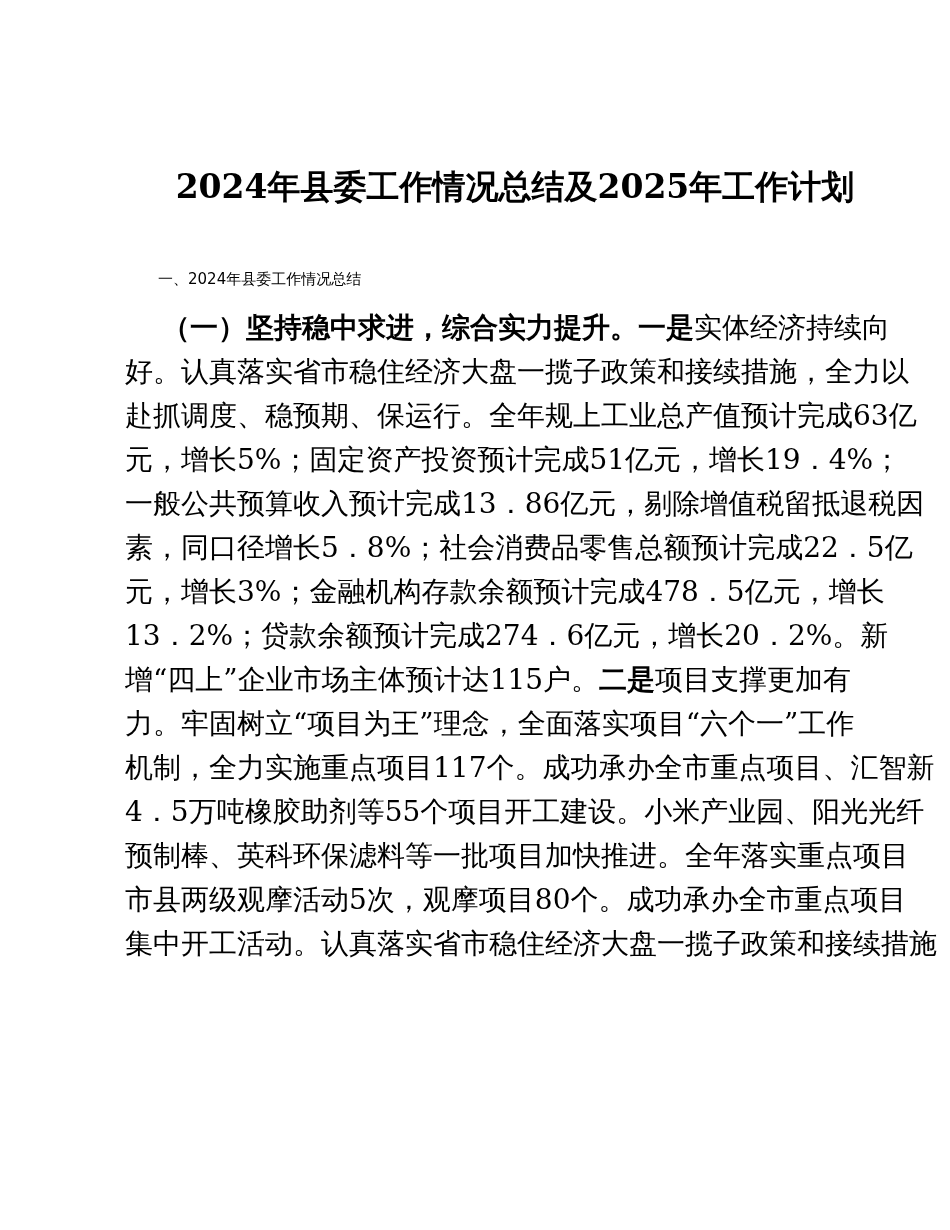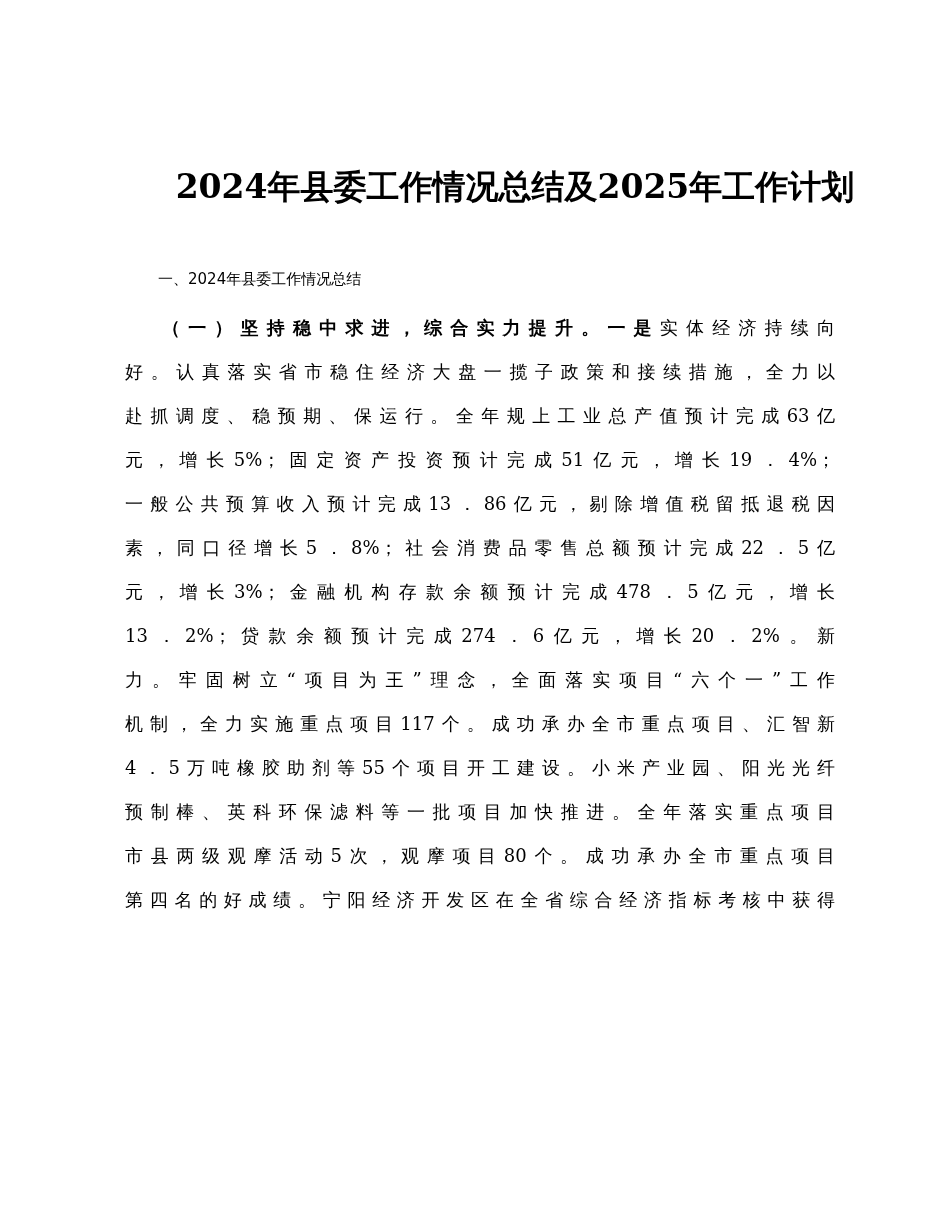--- a/index.html
+++ b/index.html
@@ -5,21 +5,21 @@
   html, body { margin: 0; padding: 0; background: #ffffff; }
   body { width: 950px; height: 1230px; position: relative; overflow: hidden;
          font-family: "DejaVu Serif", "Liberation Serif", serif; color: #000; }
   .page { position: absolute; left: 0; top: 0; width: 950px; height: 1230px; background: #fff; }
   .title { position: absolute; left: 0; top: 165px; width: 950px; text-align: center;
            font-size: 33px; font-weight: bold; letter-spacing: 0px;
            font-family: "DejaVu Serif", "Liberation Serif", serif; line-height: 44px; padding-left: 40px; }
   .h1 { position: absolute; left: 158px; top: 262px; font-size: 15px; line-height: 34px;
         font-family: "DejaVu Sans", "Liberation Sans", sans-serif; }
   .body-lines { position: absolute; left: 125px; top: 306px; width: 710px; }
-  .line { height: 44px; line-height: 44px; font-size: 18px; white-space: nowrap;
+  .line { height: 44px; line-height: 44px; font-size: 28px; white-space: nowrap;
           text-align: justify; text-align-last: justify; letter-spacing: 0; }
   .line.indent { padding-left: 37px; }
   .b { font-weight: bold; }
 </style>
 </head>
 <body>
 
 <div class="page">
   <div class="title">2024年县委工作情况总结及2025年工作计划</div>
   <div class="h1">一、2024年县委工作情况总结</div>
@@ -28,20 +28,23 @@
     <div class="line indent">
       <span class="b">（一）坚持稳中求进，综合实力提升。</span><span class="b">一是</span><span>实体经济持续向</span>
     </div>
     <div class="line"><span>好。认真落实省市稳住经济大盘一揽子政策和接续措施，全力以</span></div>
     <div class="line"><span>赴抓调度、稳预期、保运行。全年规上工业总产值预计完成63亿</span></div>
     <div class="line"><span>元，增长5%；固定资产投资预计完成51亿元，增长19．4%；</span></div>
     <div class="line"><span>一般公共预算收入预计完成13．86亿元，剔除增值税留抵退税因</span></div>
     <div class="line"><span>素，同口径增长5．8%；社会消费品零售总额预计完成22．5亿</span></div>
     <div class="line"><span>元，增长3%；金融机构存款余额预计完成478．5亿元，增长</span></div>
     <div class="line"><span>13．2%；贷款余额预计完成274．6亿元，增长20．2%。新</span></div>
+    <div class="line">
+      <span>增“四上”企业市场主体预计达115户。</span><span class="b">二是</span><span>项目支撑更加有</span>
+    </div>
     <div class="line"><span>力。牢固树立“项目为王”理念，全面落实项目“六个一”工作</span></div>
     <div class="line"><span>机制，全力实施重点项目117个。成功承办全市重点项目、汇智新</span></div>
     <div class="line"><span>4．5万吨橡胶助剂等55个项目开工建设。小米产业园、阳光光纤</span></div>
     <div class="line"><span>预制棒、英科环保滤料等一批项目加快推进。全年落实重点项目</span></div>
     <div class="line"><span>市县两级观摩活动5次，观摩项目80个。成功承办全市重点项目</span></div>
-    <div class="line"><span>第四名的好成绩。宁阳经济开发区在全省综合经济指标考核中获得</span></div>
+    <div class="line"><span>集中开工活动。认真落实省市稳住经济大盘一揽子政策和接续措施</span></div>
   </div>
 </div>
 
 </body></html>

